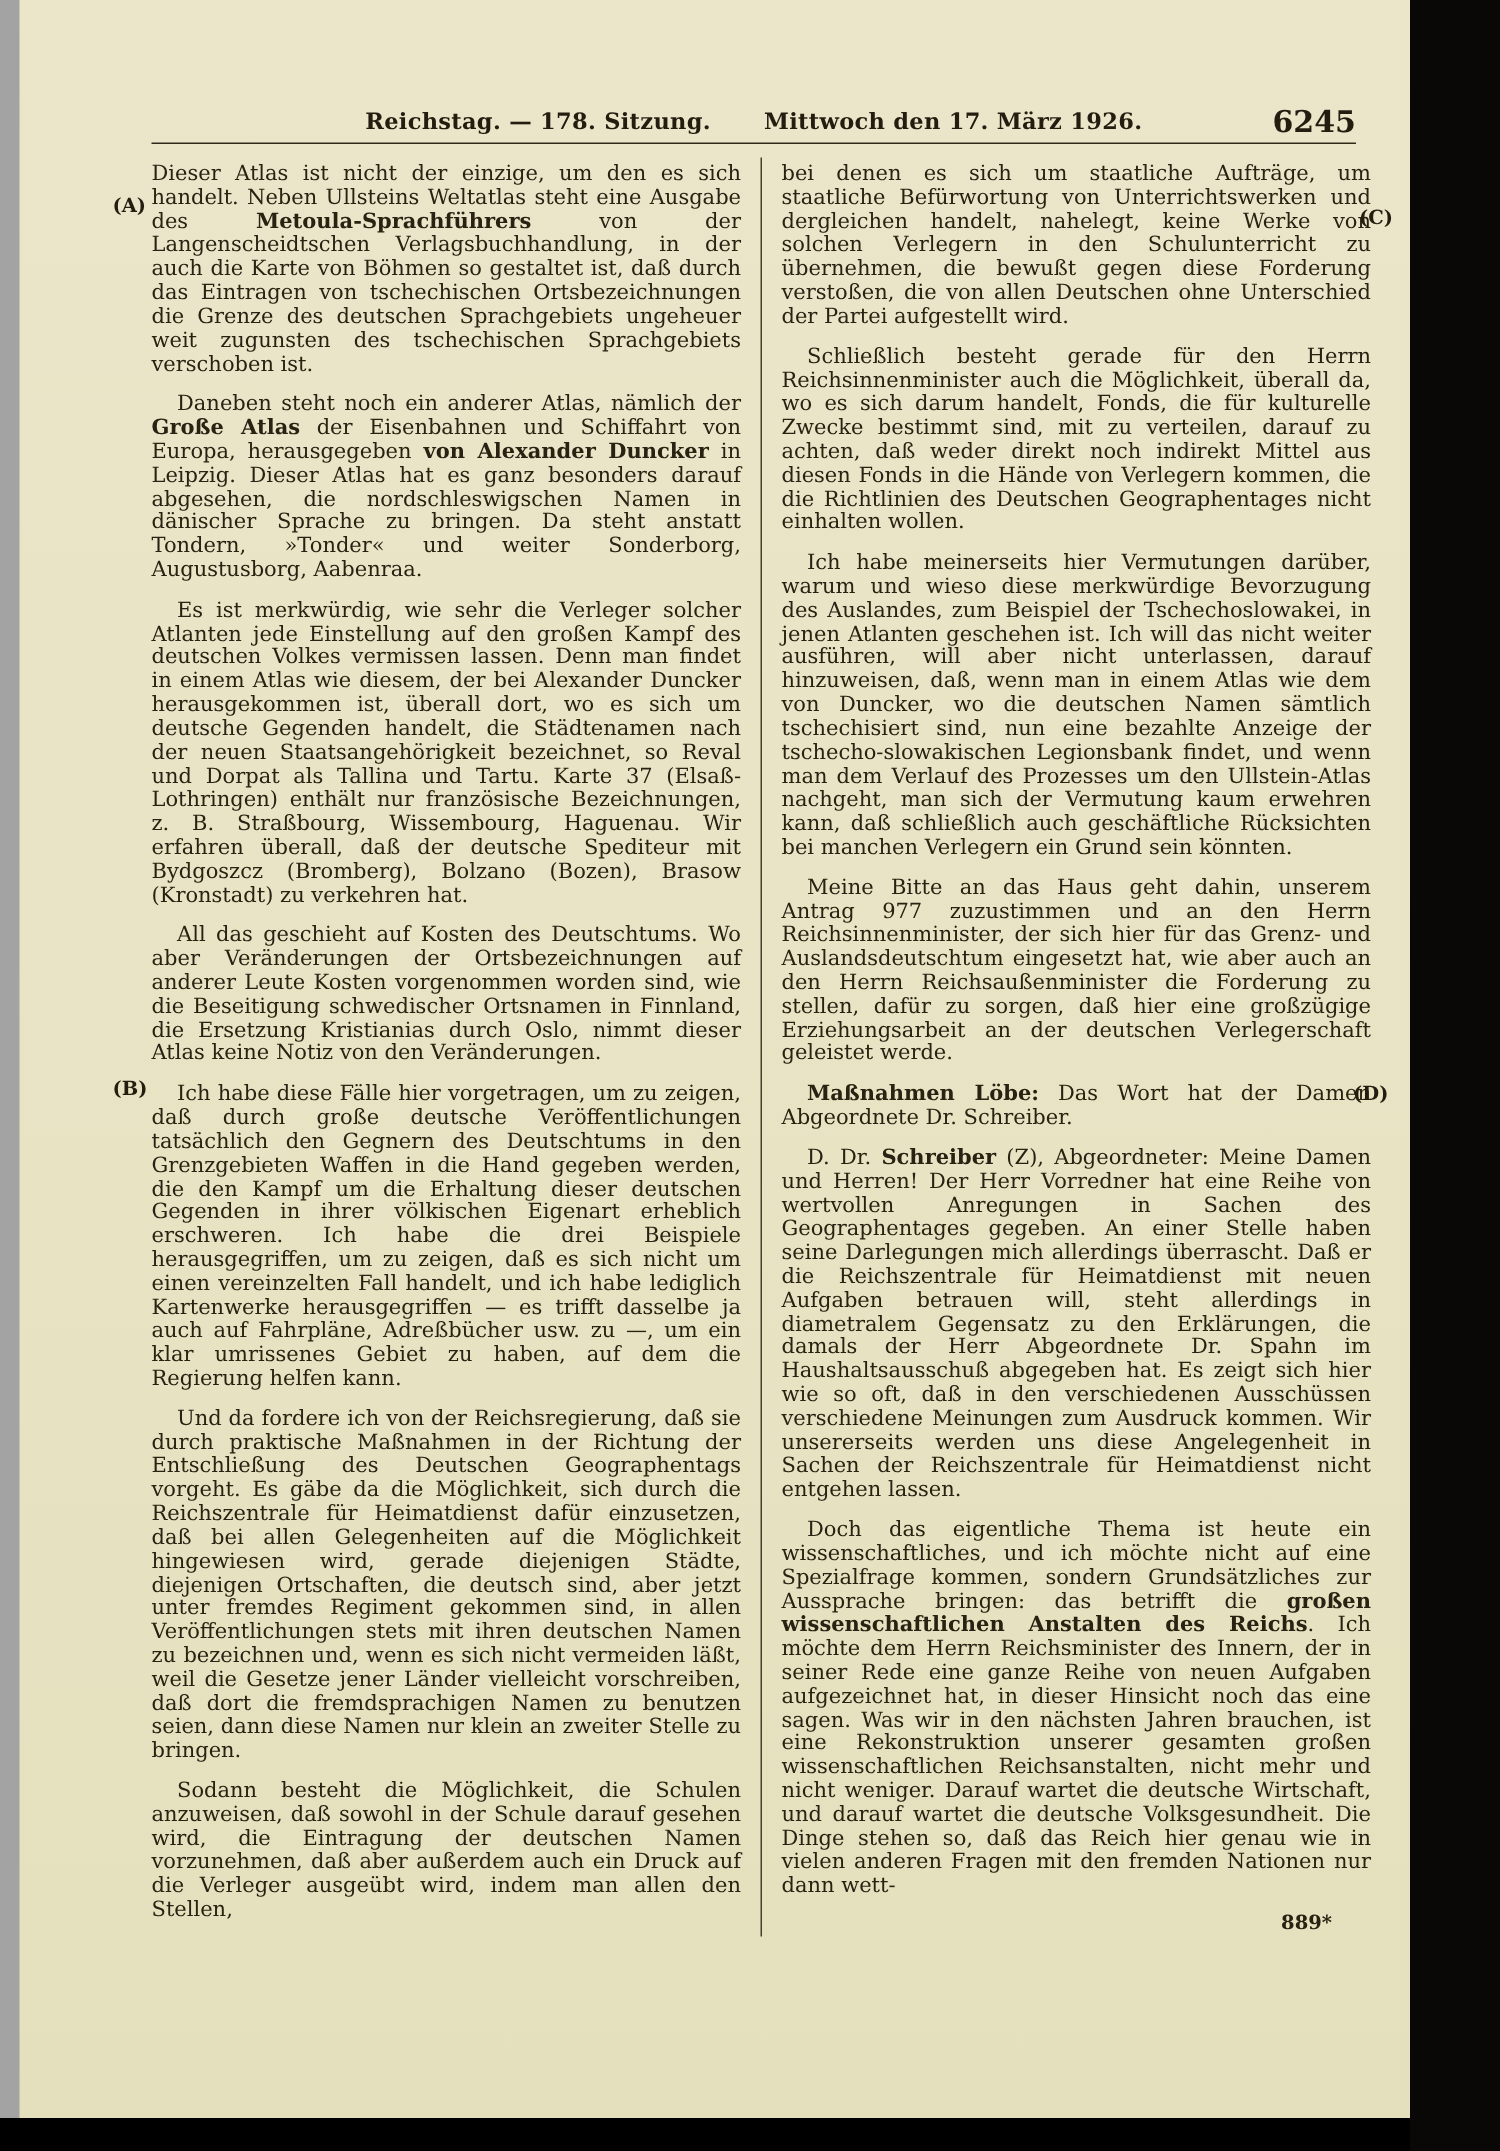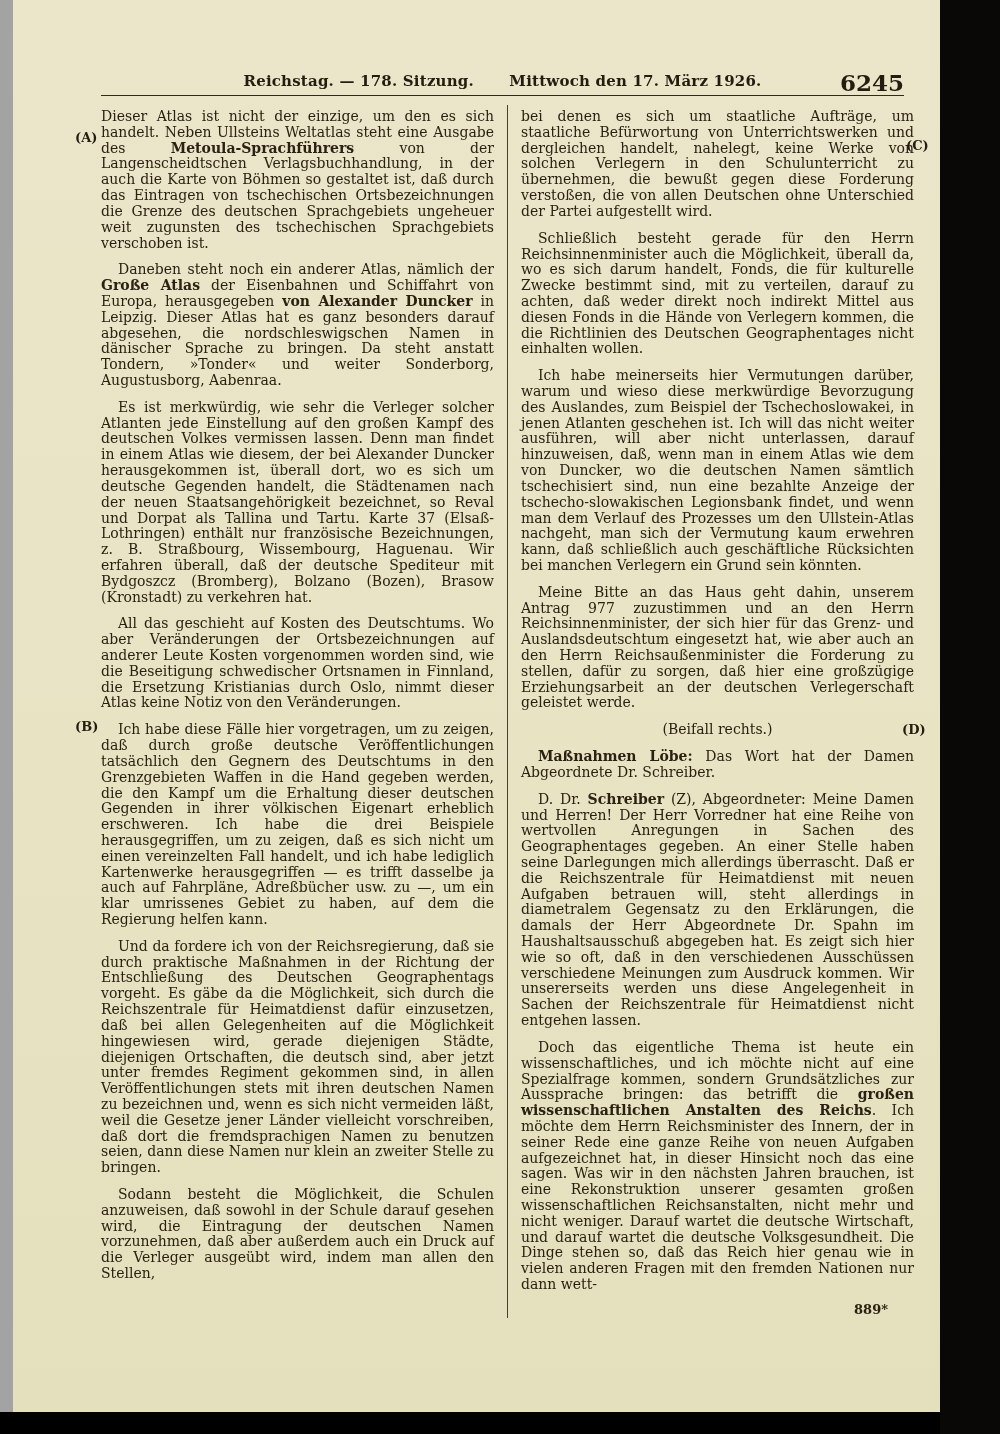--- a/index.html
+++ b/index.html
@@ -14,21 +14,21 @@
   }
   .paper {
     position:absolute; left:13px; top:0; width:981px; height:1412px;
     background:linear-gradient(180deg,#ebe6ca 0%,#e8e3c3 55%,#e4dfbc 100%);
     color:#261e10; overflow:hidden;
   }
   
   .header { position:relative; margin:72px 90px 0 88px; font-weight:bold; font-size:15px; color:#241c0f; }
   .header-center { text-align:center; letter-spacing:.2px; }
   .header-center .seg + .seg { margin-left:30px; }
-  .page-number { position:absolute; right:0; top:-3px; font-size:23px; }
+  .page-number { position:absolute; right:0; top:-3px; font-size:20px; }
   .head-rule { margin:5px 90px 0 88px; border-top:1.5px solid #32291a; }
   
   .columns { display:flex; margin:9px 80px 0 88px; position:relative; }
   .col { width:394px; font-size:14px; line-height:1.13; text-align:justify; color:#2a2112; }
   .col.left  { margin-right:13px; }
   .col.right { margin-left:13px; }
   .divider { width:1px; background:#4a3f2b; align-self:stretch; }
   p.para { margin-top:4px; }
   p.para.indent { text-indent:17px; }
   p.para.center { text-align:center; text-indent:0; }
@@ -89,21 +89,20 @@
       </section>
 
       <div class="divider"></div>
 
       <section class="col right">
         <div>
             <p class="para"><span>bei denen es sich um staatliche Aufträge, um staatliche Befürwortung von Unterrichtswerken und dergleichen handelt, nahelegt, keine Werke von solchen Verlegern in den Schulunterricht zu übernehmen, die bewußt gegen diese Forderung verstoßen, die von allen Deutschen ohne Unterschied der Partei aufgestellt wird.</span></p>
             <p class="para indent space"><span>Schließlich besteht gerade für den Herrn Reichsinnenminister auch die Möglichkeit, überall da, wo es sich darum handelt, Fonds, die für kulturelle Zwecke bestimmt sind, mit zu verteilen, darauf zu achten, daß weder direkt noch indirekt Mittel aus diesen Fonds in die Hände von Verlegern kommen, die die Richtlinien des Deutschen Geographentages nicht einhalten wollen.</span></p>
             <p class="para indent space"><span>Ich habe meinerseits hier Vermutungen darüber, warum und wieso diese merkwürdige Bevorzugung des Auslandes, zum Beispiel der Tschechoslowakei, in jenen Atlanten geschehen ist. Ich will das nicht weiter ausführen, will aber nicht unterlassen, darauf hinzuweisen, daß, wenn man in einem Atlas wie dem von Duncker, wo die deutschen Namen sämtlich tschechisiert sind, nun eine bezahlte Anzeige der tschecho-slowakischen Legionsbank findet, und wenn man dem Verlauf des Prozesses um den Ullstein-Atlas nachgeht, man sich der Vermutung kaum erwehren kann, daß schließlich auch geschäftliche Rücksichten bei manchen Verlegern ein Grund sein könnten.</span></p>
             <p class="para indent space"><span>Meine Bitte an das Haus geht dahin, unserem Antrag 977 zuzustimmen und an den Herrn Reichsinnenminister, der sich hier für das Grenz- und Auslandsdeutschtum eingesetzt hat, wie aber auch an den Herrn Reichsaußenminister die Forderung zu stellen, dafür zu sorgen, daß hier eine großzügige Erziehungsarbeit an der deutschen Verlegerschaft geleistet werde.</span></p>
-            <p class="para center space"><span>(Beifall rechts.)</span></p>
             <p class="para indent space"><b>Maßnahmen Löbe:</b><span> Das Wort hat der Damen Abgeordnete Dr. Schreiber.</span></p>
             <p class="para indent space"><span>D. Dr. </span><b>Schreiber</b><span> (Z), Abgeordneter: Meine Damen und Herren! Der Herr Vorredner hat eine Reihe von wertvollen Anregungen in Sachen des Geographentages gegeben. An einer Stelle haben seine Darlegungen mich allerdings überrascht. Daß er die Reichszentrale für Heimatdienst mit neuen Aufgaben betrauen will, steht allerdings in diametralem Gegensatz zu den Erklärungen, die damals der Herr Abgeordnete Dr. Spahn im Haushaltsausschuß abgegeben hat. Es zeigt sich hier wie so oft, daß in den verschiedenen Ausschüssen verschiedene Meinungen zum Ausdruck kommen. Wir unsererseits werden uns diese Angelegenheit in Sachen der Reichszentrale für Heimatdienst nicht entgehen lassen.</span></p>
             <p class="para indent space"><span>Doch das eigentliche Thema ist heute ein wissenschaftliches, und ich möchte nicht auf eine Spezialfrage kommen, sondern Grundsätzliches zur Aussprache bringen: das betrifft die </span><b>großen wissenschaftlichen Anstalten des Reichs</b><span>. Ich möchte dem Herrn Reichsminister des Innern, der in seiner Rede eine ganze Reihe von neuen Aufgaben aufgezeichnet hat, in dieser Hinsicht noch das eine sagen. Was wir in den nächsten Jahren brauchen, ist eine Rekonstruktion unserer gesamten großen wissenschaftlichen Reichsanstalten, nicht mehr und nicht weniger. Darauf wartet die deutsche Wirtschaft, und darauf wartet die deutsche Volksgesundheit. Die Dinge stehen so, daß das Reich hier genau wie in vielen anderen Fragen mit den fremden Nationen nur dann wett-</span></p>
           </div>
         <div class="sig">889*</div>
       </section>
     </div>
 
     <span class="margin-letter ml-a">(A)</span>
     <span class="margin-letter ml-b">(B)</span>

